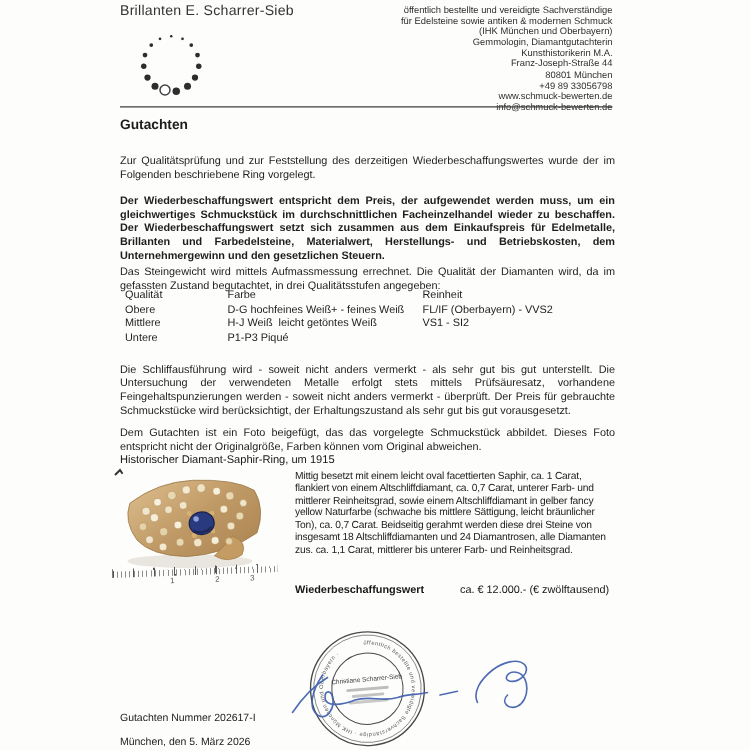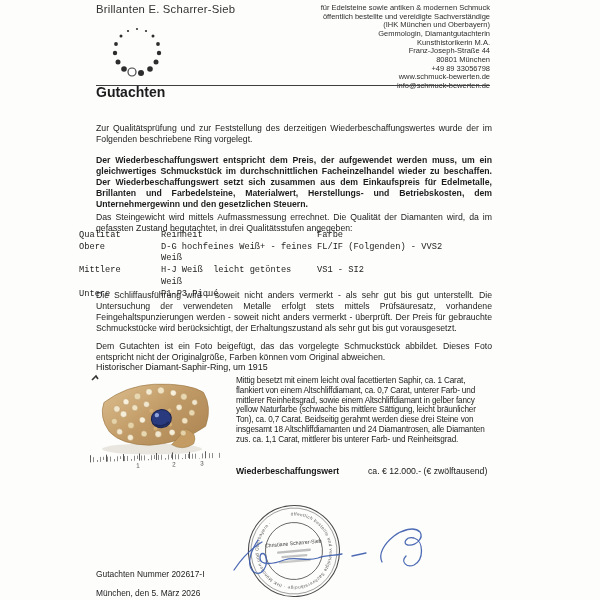--- a/index.html
+++ b/index.html
@@ -7,29 +7,29 @@
     width:600px;height:600px;position:relative;overflow:hidden;
     background:#fdfdfc;color:#222;
     font-family:"Liberation Sans", sans-serif;
   }
   .abs{position:absolute;}
   .appraiser-name{left:96px;top:3px;font-size:11.3px;letter-spacing:.2px;color:#333;}
   .credentials{top:4px;right:110px;width:300px;text-align:right;
     font-size:7.5px;line-height:8.65px;color:#2e2e2e;}
   .logo{left:108px;top:25px;}
   .header-rule{left:96px;top:85px;width:394px;height:1.4px;background:#3f3f3f;}
-  .doc-title{left:96px;top:84px;font-size:14px;font-weight:bold;color:#1c1c1c;}
+  .doc-title{left:96px;top:94px;font-size:11px;font-weight:bold;color:#1c1c1c;}
   .para{left:96px;width:396px;text-align:justify;font-size:8.7px;line-height:11.1px;color:#1d1d1d;}
   .p1{top:114px;}
   .p2{top:146px;font-weight:bold;}
   .p3{top:203px;}
   .p4{top:281px;}
   .p5{top:332px;}
-  .qtable{left:79px;top:230px;width:396px;display:grid;
-    grid-template-columns:82px 156px auto;font-size:8.7px;line-height:11.7px;color:#1d1d1d;font-family:Liberation Mono, monospace;}
+  .qtable{left:100px;top:230px;width:396px;display:grid;
+    grid-template-columns:82px 156px auto;font-size:8.7px;line-height:11.7px;color:#1d1d1d;}
   .item-heading{left:96px;top:362px;font-size:8.9px;font-weight:normal;color:#161616;}
   .ring-photo{left:86px;top:374px;}
   .ruler{left:88px;top:453px;width:136px;height:17px;transform:rotate(-2deg);}
   .ticks-major{position:absolute;top:0;left:2px;right:2px;height:7px;
     background:repeating-linear-gradient(90deg,#555 0 1px,transparent 1px 16.5px);}
   .ticks-minor{position:absolute;top:2px;left:2px;right:2px;height:5px;opacity:.75;
     background:repeating-linear-gradient(90deg,#666 0 .8px,transparent .8px 3.4px);}
   .ruler-num{position:absolute;top:8px;font-size:6.3px;color:#555;}
   .rn1{left:48px;} .rn2{left:84px;} .rn3{left:112px;}
   .desc{left:236px;top:376px;font-size:8.2px;line-height:9.8px;letter-spacing:-.15px;
@@ -40,22 +40,22 @@
   .signatures{left:222px;top:516px;}
   .footer-number{left:96px;top:569px;font-size:8.4px;color:#222;}
   .footer-date{left:96px;top:588px;font-size:8.4px;color:#222;}
 </style>
 </head>
 <body>
 
 <div class="abs appraiser-name">Brillanten E. Scharrer-Sieb</div>
 
 <div class="abs credentials">
+  <div>öffentlich bestellte und vereidigte Sachverständige</div>
   <div>für Edelsteine sowie antiken &amp; modernen Schmuck</div>
-  <div>öffentlich bestellte und vereidigte Sachverständige</div>
   <div>(IHK München und Oberbayern)</div>
   <div>Gemmologin, Diamantgutachterin</div>
   <div>Kunsthistorikerin M.A.</div>
   <div>Franz-Joseph-Straße 44</div>
   <div>80801 München</div>
   <div>+49 89 33056798</div>
   <div>www.schmuck-bewerten.de</div>
   <div>info@schmuck-bewerten.de</div>
 </div>
 
@@ -82,26 +82,26 @@
 <div class="abs header-rule"></div>
 
 <div class="abs doc-title">Gutachten</div>
 
 <p class="abs para p1">Zur Qualitätsprüfung und zur Feststellung des derzeitigen Wiederbeschaffungswertes wurde der im Folgenden beschriebene Ring vorgelegt.</p>
 <p class="abs para p2">Der Wiederbeschaffungswert entspricht dem Preis, der aufgewendet werden muss, um ein gleichwertiges Schmuckstück im durchschnittlichen Facheinzelhandel wieder zu beschaffen. Der Wiederbeschaffungswert setzt sich zusammen aus dem Einkaufspreis für Edelmetalle, Brillanten und Farbedelsteine, Materialwert, Herstellungs- und Betriebskosten, dem Unternehmergewinn und den gesetzlichen Steuern.</p>
 <p class="abs para p3">Das Steingewicht wird mittels Aufmassmessung errechnet. Die Qualität der Diamanten wird, da im gefassten Zustand begutachtet, in drei Qualitätsstufen angegeben:</p>
 
 <div class="abs qtable">
   <div>Qualität</div>
+  <div>Farbe</div>
   <div>Reinheit</div>
-  <div>Farbe</div>
 
   <div>Obere</div>
   <div>D-G hochfeines Weiß+ - feines Weiß</div>
-  <div>FL/IF (Folgenden) - VVS2</div>
+  <div>FL/IF (Oberbayern) - VVS2</div>
 
   <div>Mittlere</div>
   <div>H-J Weiß &nbsp;leicht getöntes Weiß</div>
   <div>VS1 - SI2</div>
 
   <div>Untere</div>
   <div>P1-P3 Piqué</div>
 </div>
 
 <p class="abs para p4">Die Schliffausführung wird - soweit nicht anders vermerkt - als sehr gut bis gut unterstellt. Die Untersuchung der verwendeten Metalle erfolgt stets mittels Prüfsäuresatz, vorhandene Feingehaltspunzierungen werden - soweit nicht anders vermerkt - überprüft. Der Preis für gebrauchte Schmuckstücke wird berücksichtigt, der Erhaltungszustand als sehr gut bis gut vorausgesetzt.</p>

